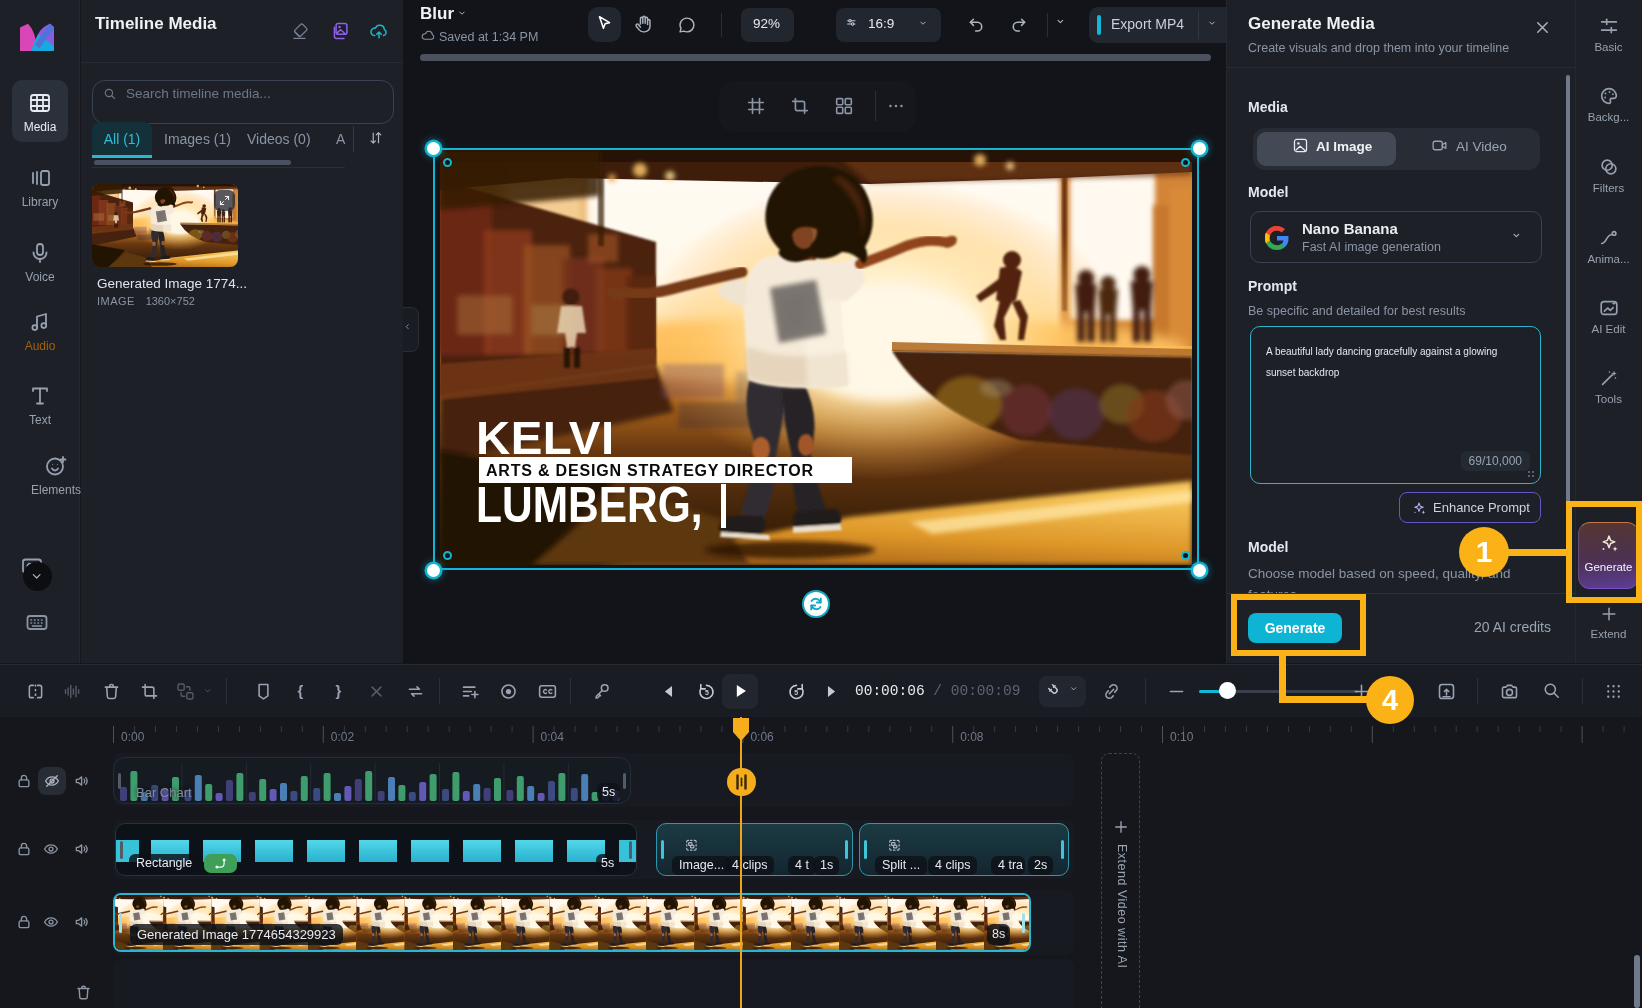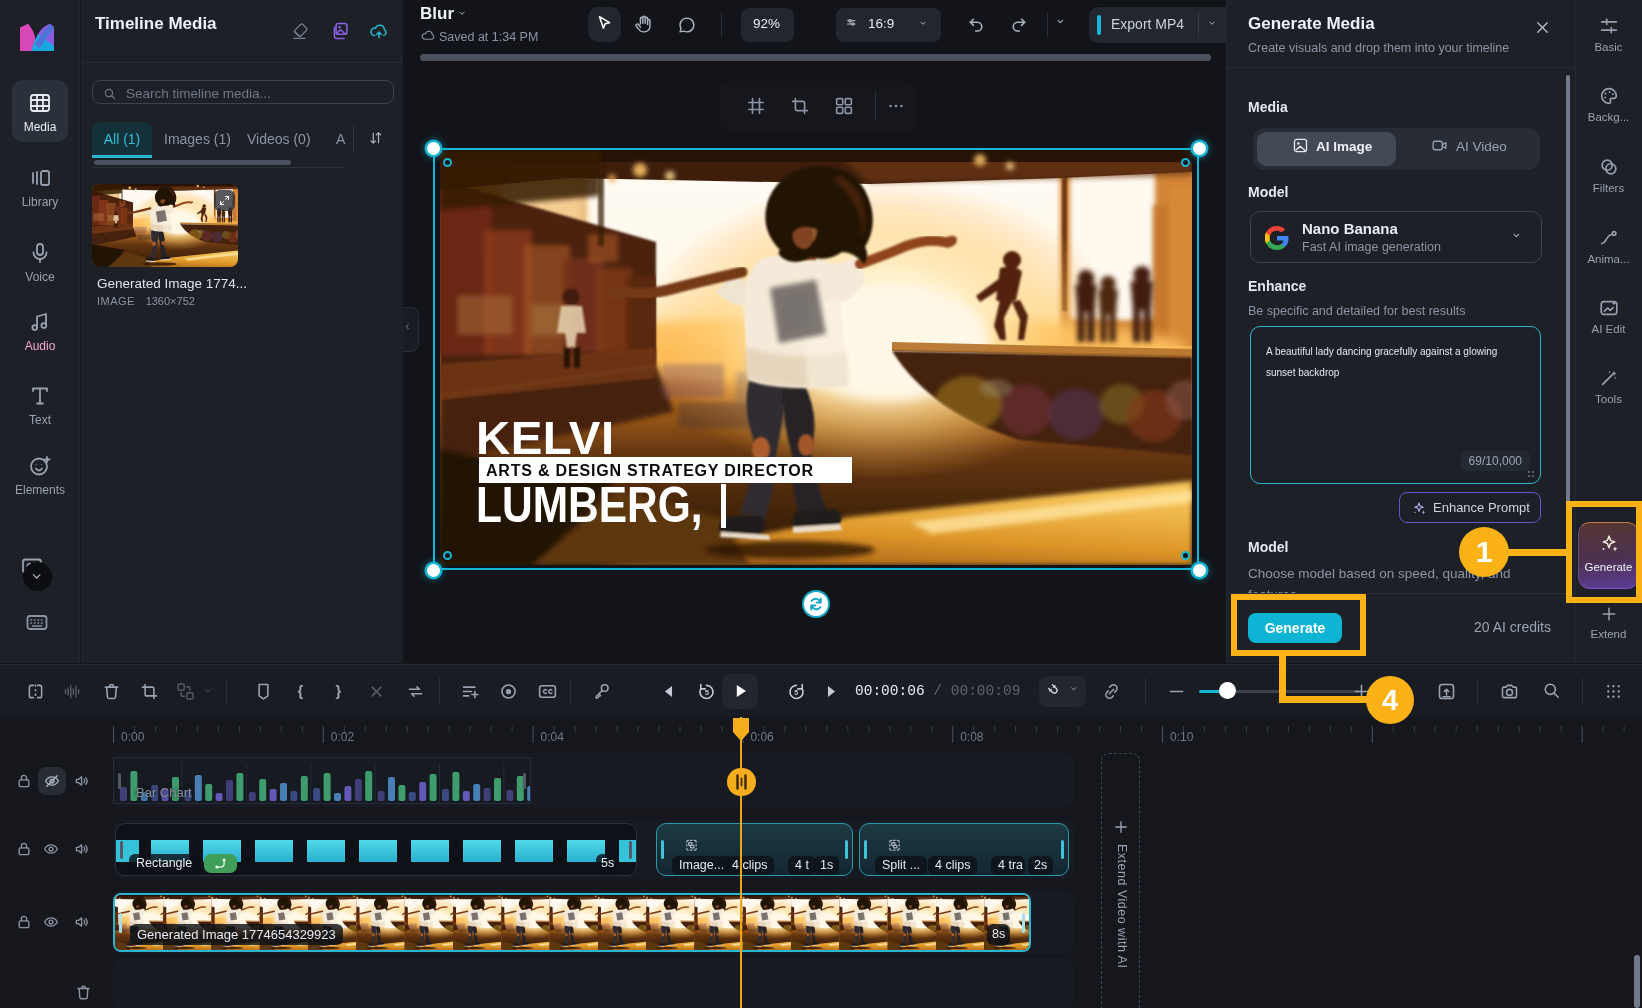--- a/index.html
+++ b/index.html
@@ -7,21 +7,21 @@
 .ic{display:block}
 
 #lrail{left:0;top:0;width:80px;height:663px;background:#1d2127;border-right:1px solid #23272f}
 .navitem{left:0;width:80px;text-align:center;color:#97a0ae;font-size:12px}
 .navitem .ic{margin:0 auto}
 .navitem .lb{margin-top:5px;display:block}
 #mediatile{left:12px;top:80px;width:56px;height:62px;background:#2b313b;border-radius:10px}
 
 #mpanel{left:81px;top:0;width:322px;height:663px;background:#1d2127}
 #mpanel .hdr{left:14px;top:14px;font-size:17px;font-weight:bold;color:#eef1f5}
-.searchbox{left:11px;top:80px;width:302px;height:24px;border:1px solid #3a4150;border-radius:8px;color:#6e7787;font-size:13.5px;line-height:26px}
+.searchbox{left:11px;top:80px;width:302px;height:44px;border:1px solid #3a4150;border-radius:13px;color:#6e7787;font-size:13.5px;line-height:26px}
 .tab{font-size:14px;color:#8b94a4;height:34px;line-height:34px;top:122px}
 .tabactive{background:#143039;color:#30bdd5;border-radius:8px 8px 0 0;text-align:center}
 
 #canvas{left:403px;top:0;width:823px;height:663px;background:#121419}
 .tbbox{background:#22262e;border-radius:8px}
 .ftb{background:#15171c;border-radius:14px}
 
 #rpanel{left:1226px;top:0;width:349px;height:663px;background:#1d2127;border-left:1px solid #23272f}
 .lab{font-size:14px;font-weight:bold;color:#e3e7ee}
 
@@ -238,37 +238,37 @@
       <span class="lb">Library</span>
     </div>
     <div class="abs navitem" style="top:241px;color:#97a0ae;">
       <svg class="ic" width="24" height="24" viewBox="0 0 24 24" fill="none" xmlns="http://www.w3.org/2000/svg" style="color:#97a0ae;">
         <rect x="9" y="3" width="6" height="11" rx="3" stroke="currentColor" stroke-width="1.8" stroke-linecap="round" stroke-linejoin="round" fill="none"></rect>
         <path d="M5.5 11.5a6.5 6.5 0 0 0 13 0" stroke="currentColor" stroke-width="1.8" stroke-linecap="round" stroke-linejoin="round" fill="none"></path>
         <line x1="12" y1="18" x2="12" y2="21" stroke="currentColor" stroke-width="1.8" stroke-linecap="round" stroke-linejoin="round" fill="none"></line>
       </svg>
       <span class="lb">Voice</span>
     </div>
-    <div class="abs navitem" style="top:310px;color:#f9a8d4;">
+    <div class="abs navitem" style="top:310px;color:#a16207;">
       <svg class="ic" width="24" height="24" viewBox="0 0 24 24" fill="none" xmlns="http://www.w3.org/2000/svg" style="color:#97a0ae;">
         <path d="M9 17.5V6.5l9-2.5v10.5" stroke="currentColor" stroke-width="1.8" stroke-linecap="round" stroke-linejoin="round" fill="none"></path>
         <circle cx="6.8" cy="17.6" r="2.4" stroke="currentColor" stroke-width="1.8" stroke-linecap="round" stroke-linejoin="round" fill="none"></circle>
         <circle cx="15.8" cy="15.6" r="2.4" stroke="currentColor" stroke-width="1.8" stroke-linecap="round" stroke-linejoin="round" fill="none"></circle>
       </svg>
       <span class="lb">Audio</span>
     </div>
     <div class="abs navitem" style="top:384px;color:#97a0ae;">
       <svg class="ic" width="24" height="24" viewBox="0 0 24 24" fill="none" xmlns="http://www.w3.org/2000/svg" style="color:#97a0ae;">
         <path d="M5 7V4.5h14V7" stroke="currentColor" stroke-width="1.8" stroke-linecap="round" stroke-linejoin="round" fill="none"></path>
         <line x1="12" y1="4.5" x2="12" y2="19.5" stroke="currentColor" stroke-width="1.8" stroke-linecap="round" stroke-linejoin="round" fill="none"></line>
         <line x1="9" y1="19.5" x2="15" y2="19.5" stroke="currentColor" stroke-width="1.8" stroke-linecap="round" stroke-linejoin="round" fill="none"></line>
       </svg>
       <span class="lb">Text</span>
     </div>
-    <div class="abs navitem" style="top:454px;color:#97a0ae;">
+    <div class="abs navitem" style="top:454px;color:#97a0ae;margin-left:16px;">
       <svg class="ic" width="24" height="24" viewBox="0 0 24 24" fill="none" xmlns="http://www.w3.org/2000/svg" style="color:#97a0ae;">
         <circle cx="11" cy="12.5" r="8" stroke="currentColor" stroke-width="1.8" stroke-linecap="round" stroke-linejoin="round" fill="none"></circle>
         <path d="M8 14.5c.8 1.2 2 2 3 2s2.2-.8 3-2" stroke="currentColor" stroke-width="1.8" stroke-linecap="round" stroke-linejoin="round" fill="none"></path>
         <circle cx="8.6" cy="10.4" r="0.5" fill="currentColor"></circle>
         <circle cx="13.4" cy="10.4" r="0.5" fill="currentColor"></circle>
         <line x1="19" y1="3" x2="19" y2="8" stroke="currentColor" stroke-width="1.8" stroke-linecap="round" stroke-linejoin="round" fill="none"></line>
         <line x1="16.5" y1="5.5" x2="21.5" y2="5.5" stroke="currentColor" stroke-width="1.8" stroke-linecap="round" stroke-linejoin="round" fill="none"></line>
       </svg>
       <span class="lb">Elements</span>
     </div>
@@ -532,21 +532,21 @@
           </svg>
         </span>
         <span style="position:absolute;left:51px;top:8px;font-size:15px;font-weight:bold;color:#e9ecf1">Nano Banana</span>
         <span style="position:absolute;left:51px;top:28px;font-size:12.5px;color:#8b94a4">Fast AI image generation</span>
         <span style="position:absolute;right:14px;top:18px">
           <svg class="ic" width="16" height="16" viewBox="0 0 24 24" fill="none" xmlns="http://www.w3.org/2000/svg" style="color:#aab3c0;">
             <path d="M4.5 6.5l3.5 3.5 3.5-3.5" stroke="currentColor" stroke-width="1.6" stroke-linecap="round" stroke-linejoin="round" fill="none"></path>
           </svg>
         </span>
       </div>
-      <div class="abs lab" style="left:21px;top:278px">Enhance</div>
+      <div class="abs lab" style="left:21px;top:278px">Prompt</div>
       <div class="abs" style="left:21px;top:304px;font-size:12.5px;color:#8b94a4">Be specific and detailed for best results</div>
       <div class="abs" style="left:23px;top:326px;width:291px;height:158px;border:1.5px solid #2fb3cc;border-radius:10px">
         <div class="abs" style="left:15px;top:14px;width:250px;font-size:10px;line-height:21px;color:#e3e7ee">A beautiful lady dancing gracefully against a glowing sunset backdrop</div>
         <div class="abs" style="right:10px;bottom:12px;background:rgba(38,43,51,.9);border-radius:6px;padding:3px 8px;font-size:12px;color:#9aa3b2">69/10,000</div>
         <div class="abs" style="right:3px;bottom:3px">
           <svg class="ic" width="10" height="10" viewBox="0 0 10 10" fill="none" xmlns="http://www.w3.org/2000/svg">
             <g fill="#6e7787">
               <circle cx="2" cy="2" r="1"></circle>
               <circle cx="6" cy="2" r="1"></circle>
               <circle cx="2" cy="6" r="1"></circle>
@@ -920,21 +920,21 @@
         <rect x="1518.7" y="9" width="1" height="6" fill="#333b46"></rect>
         <rect x="1539.6" y="9" width="1" height="6" fill="#333b46"></rect>
         <rect x="1560.6" y="9" width="1" height="6" fill="#333b46"></rect>
         <rect x="1602.6" y="9" width="1" height="6" fill="#333b46"></rect>
         <rect x="1623.6" y="9" width="1" height="6" fill="#333b46"></rect>
       </svg>
       <div class="abs trackbg" style="left:113px;top:36px;width:961px;height:54px"></div>
       <div class="abs trackbg" style="left:113px;top:103px;width:961px;height:59px"></div>
       <div class="abs trackbg" style="left:113px;top:173px;width:961px;height:65px"></div>
       <div class="abs trackbg" style="left:113px;top:242px;width:961px;height:52px"></div>
-      <div class="abs" style="left:113px;top:40px;width:418px;height:47px;background:#161a21;border:1px solid #262d3a;border-radius:0;overflow:hidden">
+      <div class="abs" style="left:113px;top:40px;width:518px;height:47px;background:#161a21;border:1px solid #262d3a;border-radius:12px;overflow:hidden">
         <svg class="abs" style="left:0;top:0" width="518" height="47" viewBox="0 0 518 47">
           <rect x="6.0" y="29.0" width="7" height="14" rx="2" fill="#413f77"></rect>
           <rect x="16.4" y="13.0" width="7" height="30" rx="2" fill="#3f9d6d"></rect>
           <rect x="26.8" y="34.0" width="7" height="9" rx="2" fill="#4a7fb5"></rect>
           <rect x="37.2" y="27.0" width="7" height="16" rx="2" fill="#3c4a82"></rect>
           <rect x="47.6" y="31.0" width="7" height="12" rx="2" fill="#6159b5"></rect>
           <rect x="58.0" y="19.0" width="7" height="24" rx="2" fill="#3f9d6d"></rect>
           <rect x="67.4" y="5" width="1" height="38" fill="#242b37"></rect>
           <rect x="70.4" y="32.0" width="7" height="11" rx="2" fill="#3c4a82"></rect>
           <rect x="80.8" y="17.0" width="7" height="26" rx="2" fill="#4a7fb5"></rect>

